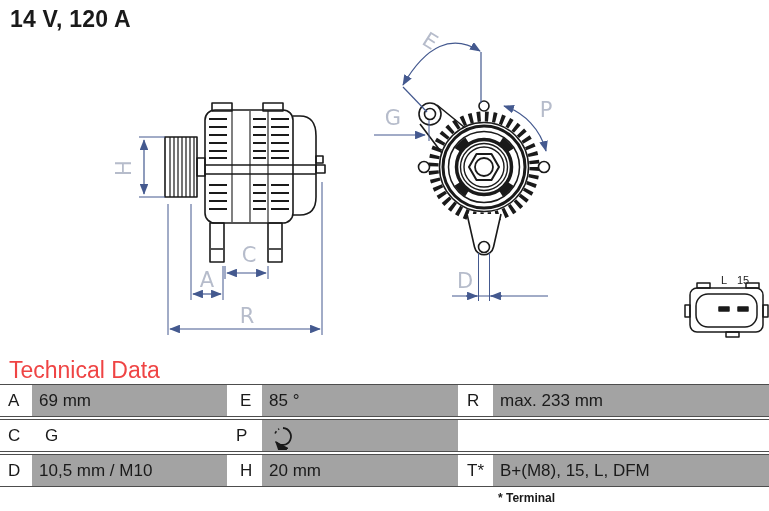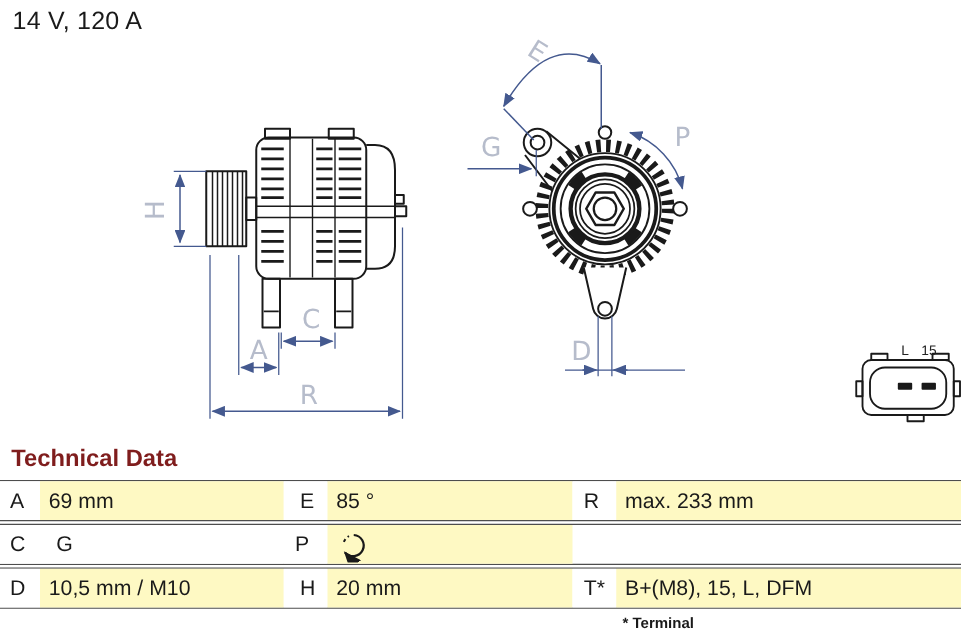--- a/index.html
+++ b/index.html
@@ -1,37 +1,37 @@
 <!DOCTYPE html>
 <html><head>
 <meta charset="utf-8">
 <style>
   html,body{margin:0;padding:0;background:#fff;}
   #stage{
     position:relative;width:769px;height:511px;background:#ffffff;overflow:hidden;
     font-family:"Liberation Sans", sans-serif;color:#1a1a1a;
   }
   .title{
-    position:absolute;left:10px;top:6px;font-size:20px;letter-spacing:0.2px;color:#1a1a1a;
+    position:absolute;left:10px;top:6px;font-size:23px;letter-spacing:0.2px;color:#1a1a1a;font-weight:bold;
   }
   svg{position:absolute;left:0;top:0;}
   .tech-heading{
-    position:absolute;left:9px;top:357px;font-size:19px;font-weight:bold;color:#7f1d1d;
+    position:absolute;left:9px;top:357px;font-size:23px;font-weight:normal;color:#ef4444;
   }
   .tbl{position:absolute;left:0;top:384px;width:769px;}
   .trow{
     display:grid;grid-template-columns:32px 195px 35px 196px 35px 276px;
     height:33px;margin-bottom:2px;box-sizing:border-box;
     border-top:1px solid #4d4d4d;border-bottom:1px solid #4d4d4d;
   }
   .cell{display:flex;align-items:center;font-size:17px;color:#1a1a1a;white-space:nowrap;overflow:hidden;}
   .lcell{background:#ffffff;padding-left:8px;}
   .lcell.l2{padding-left:13px;}
   .lcell.l3{padding-left:9px;}
-  .vcell{background:#fef9c3;padding-left:7px;}
+  .vcell{background:#a3a3a3;padding-left:7px;}
   .footnote{
     position:absolute;left:498px;top:491px;font-size:12px;font-weight:bold;color:#1a1a1a;
   }
   .dimlbl{font-family:"DejaVu Sans", sans-serif;font-size:21px;fill:#b6bccb;}
   .pinlbl{font-family:"Liberation Sans", sans-serif;font-size:11px;fill:#222;}
 </style>
 </head>
 <body>
 
 <div id="stage">

